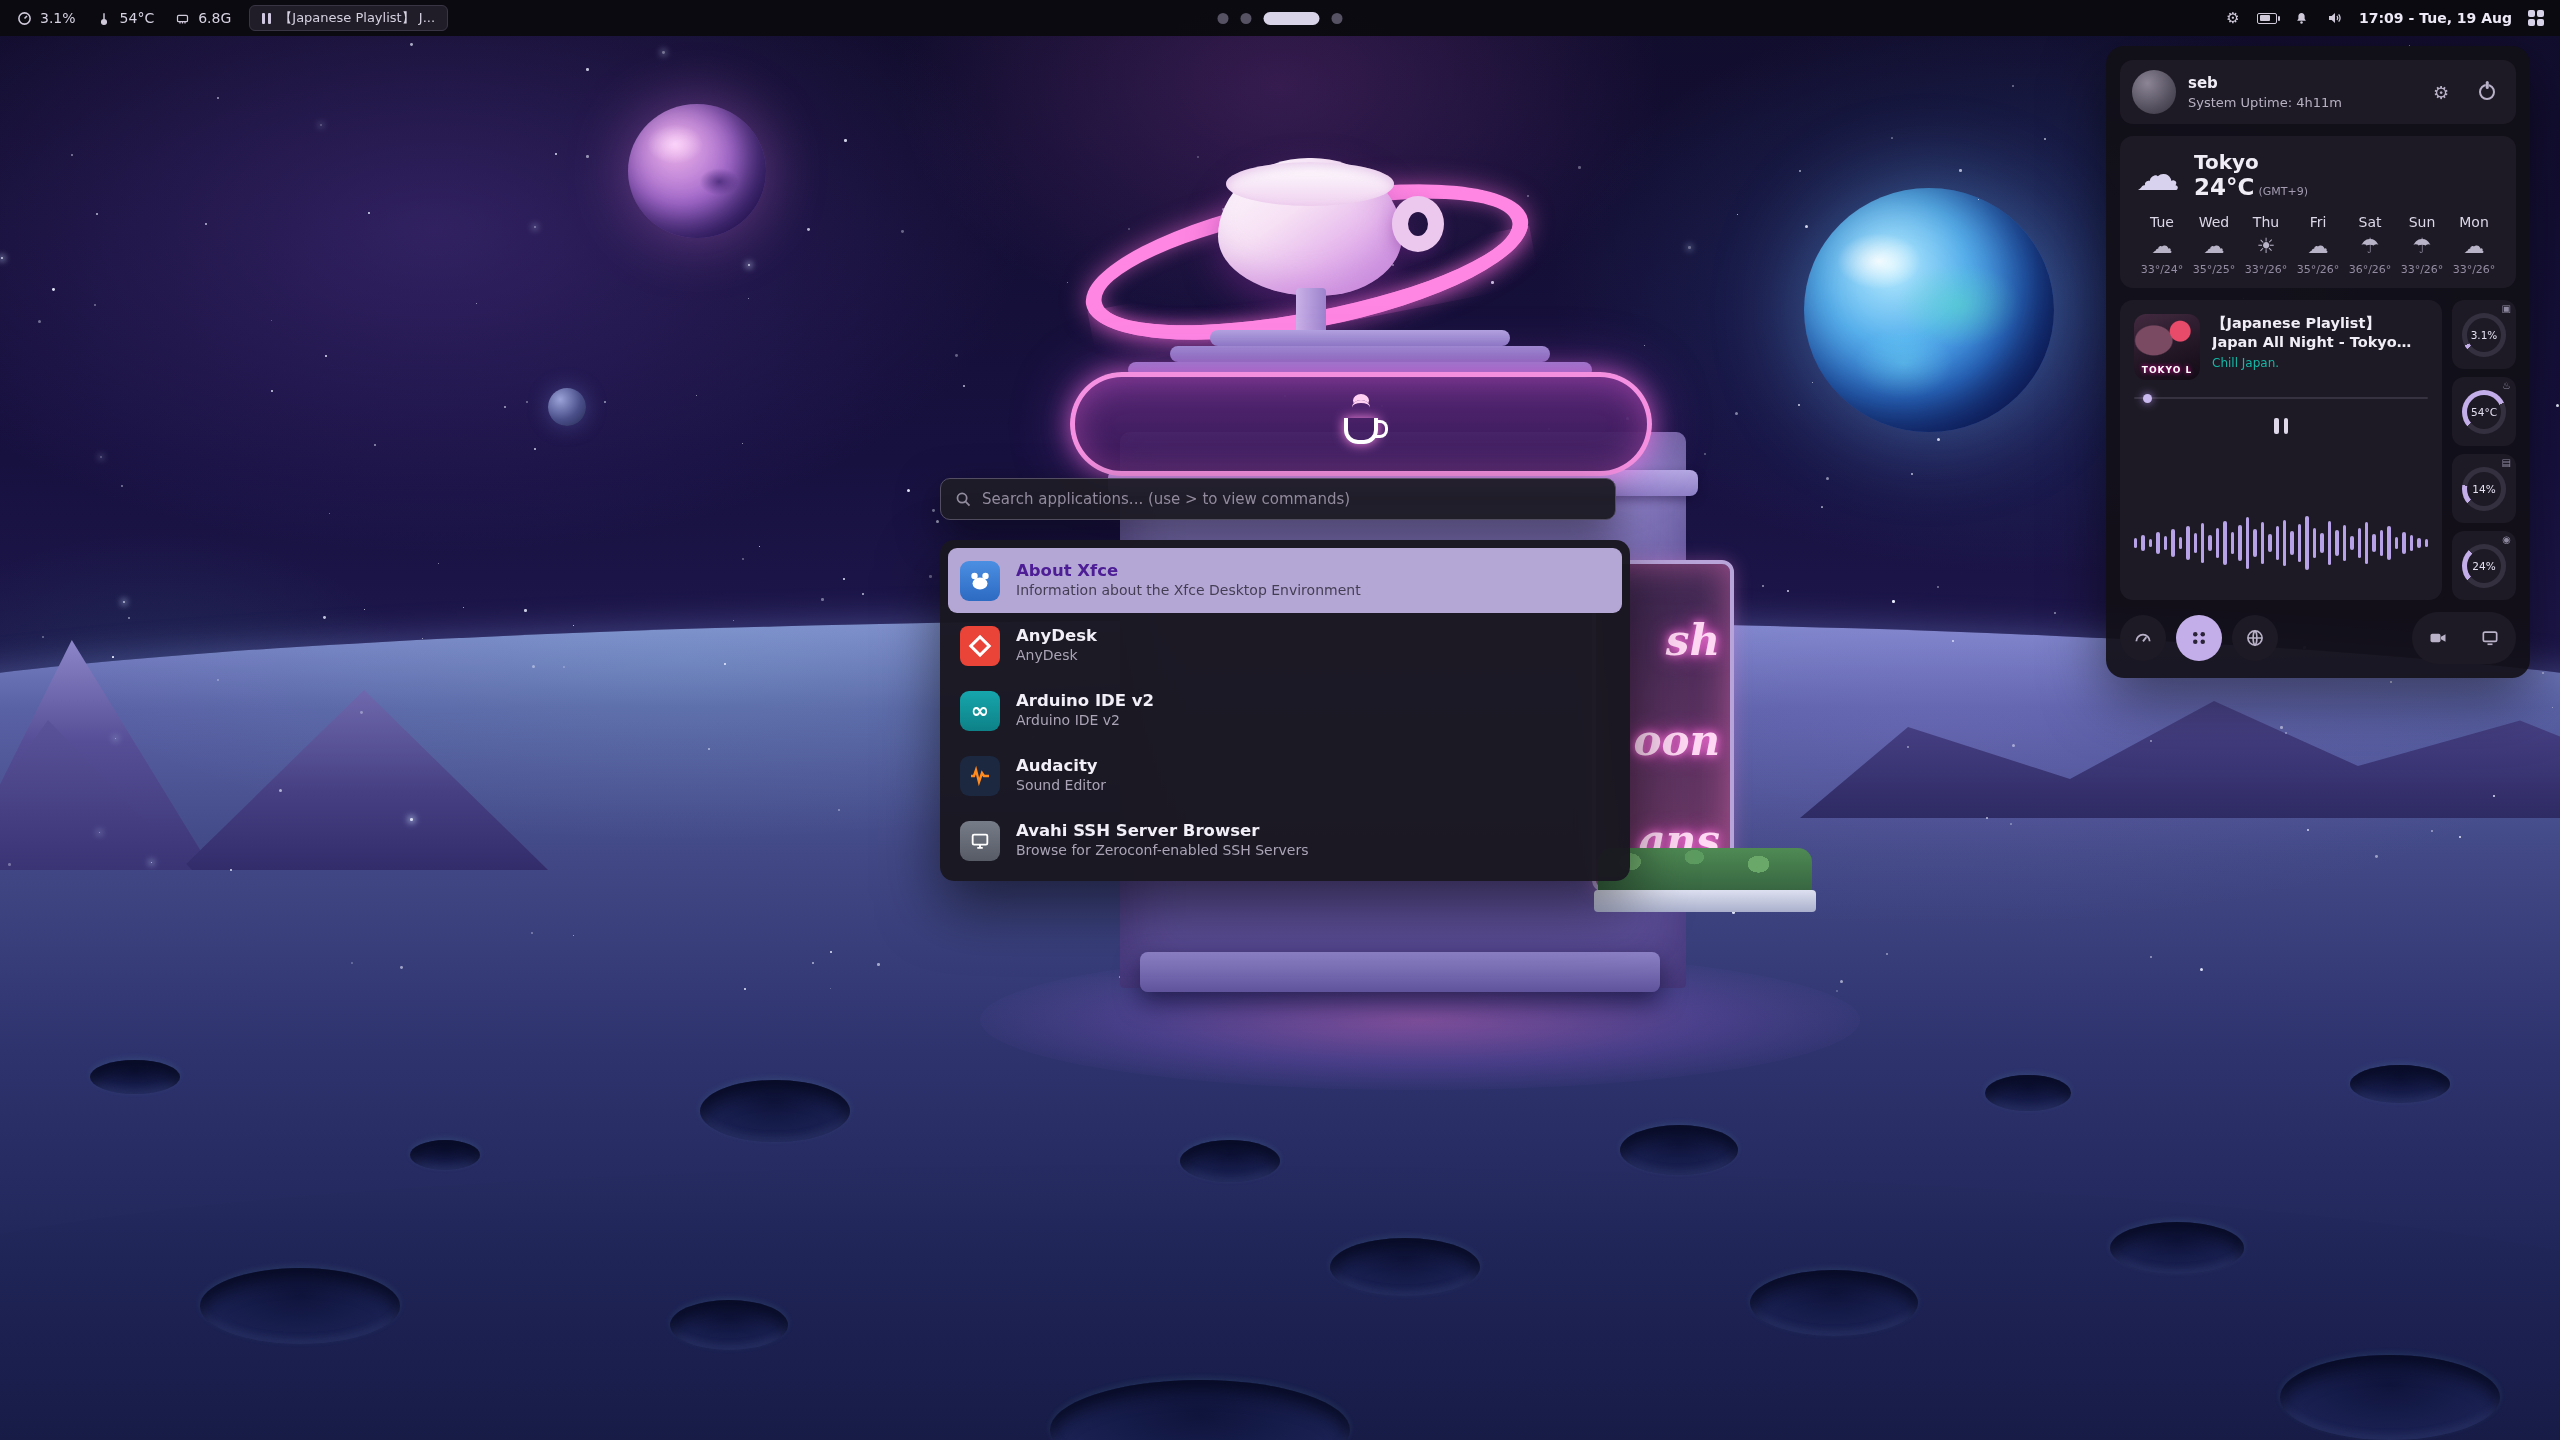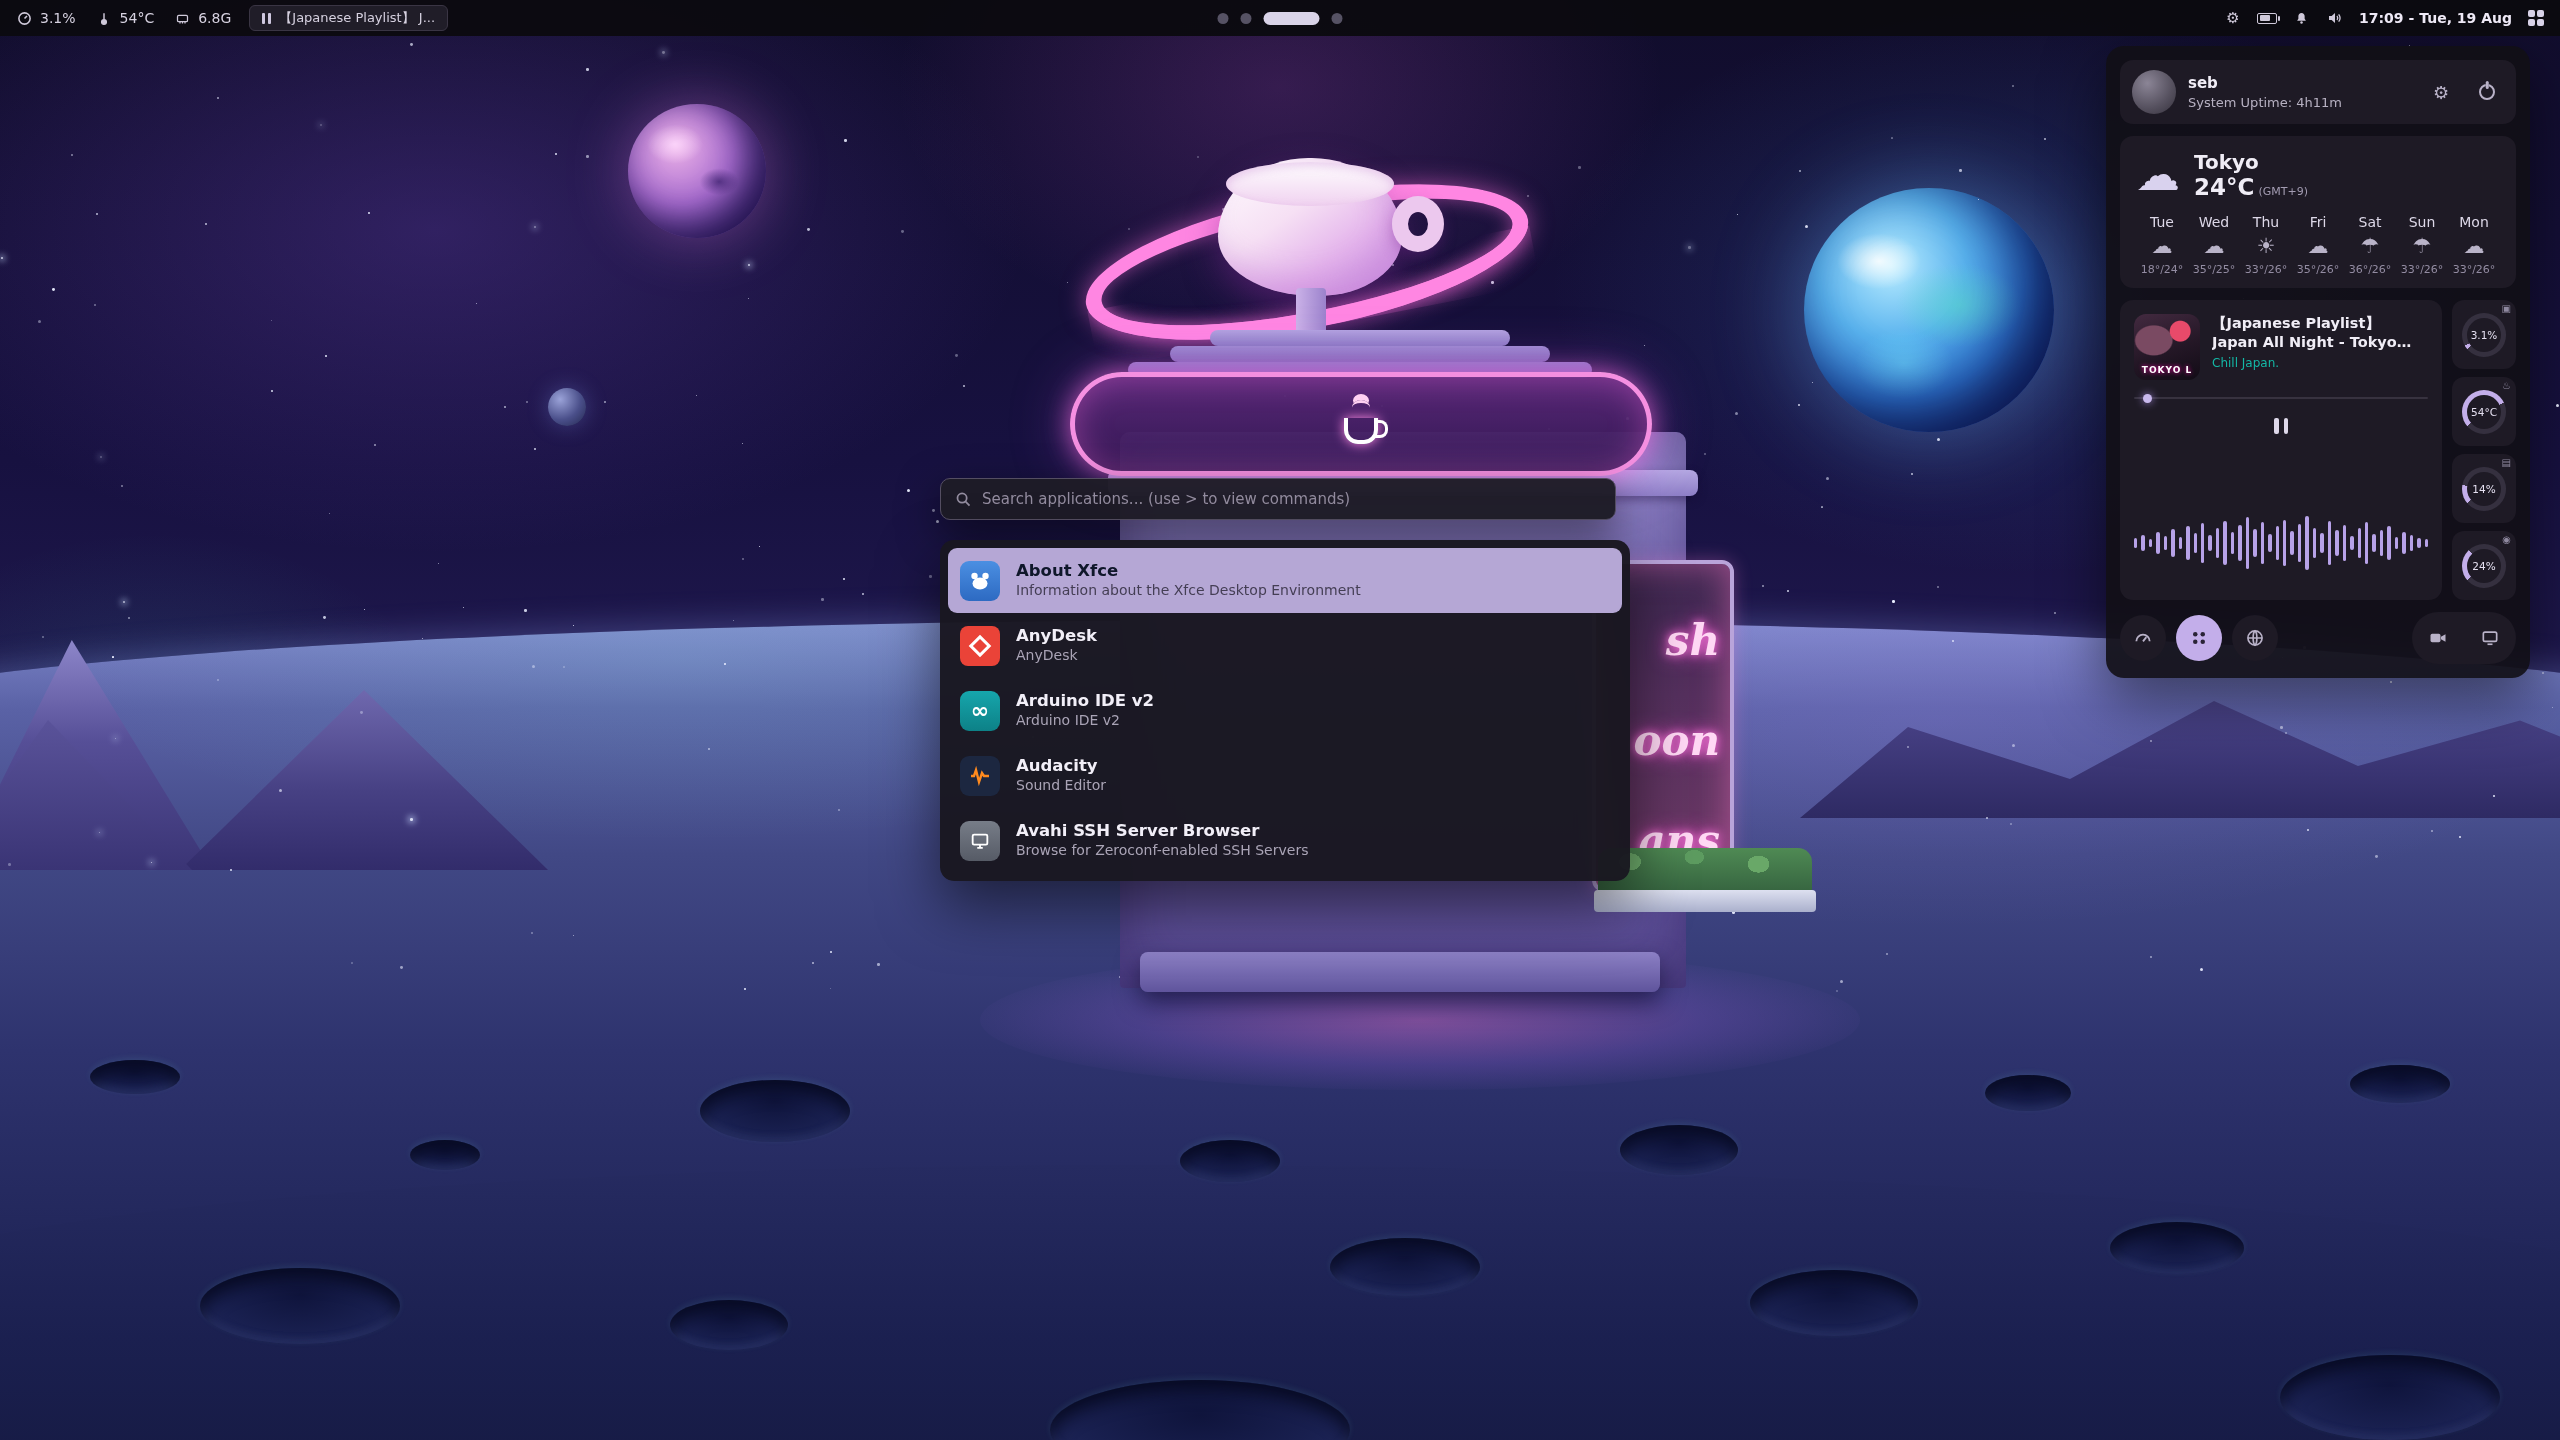--- a/index.html
+++ b/index.html
@@ -121,21 +121,21 @@
 #search input{flex:1;background:transparent;border:none;outline:none;color:#e4e0ee;font-size:15px;font-family:"DejaVu Sans",sans-serif}
 #search input::placeholder{color:#938c9f}
 #applist{position:absolute;left:940px;top:540px;width:690px;z-index:20;
  background:rgba(25,23,32,.97);border-radius:14px;padding:8px;box-shadow:0 24px 60px rgba(0,0,0,.55)}
 .app-row{display:flex;align-items:center;gap:16px;height:65px;border-radius:9px;padding:0 12px;cursor:pointer}
 .app-row.sel{background:#b5a7d5}
 .app-ic{width:40px;height:40px;border-radius:9px;flex:none;display:flex;align-items:center;justify-content:center;color:#fff;font-weight:bold}
 .app-txt{display:flex;flex-direction:column;gap:3px;min-width:0}
 .app-name{font-size:16.5px;font-weight:bold;color:#f2eff8;line-height:1.1}
 .app-desc{font-size:14px;color:#aaa4b6;line-height:1.1}
-.sel .app-name{color:#0f172a}
+.sel .app-name{color:#4c1d95}
 .sel .app-desc{color:#443e54}
 .ic-xfce{background:linear-gradient(180deg,#4b8fe2,#2d6ac2)}
 .ic-android{background:radial-gradient(circle at 35% 30%,#6ee8a4,#30c46e)}
 .ic-anydesk{background:#ea4338;border-radius:8px}
 .ic-anydesk i{width:16px;height:16px;border:3.5px solid #fff;transform:rotate(45deg);display:block}
 .ic-arduino{background:linear-gradient(180deg,#16a6ac,#0d8187);font-size:22px}
 .ic-audacity{background:#1c2740}
 .ic-avahi{background:linear-gradient(180deg,#777d88,#565b66)}
 
 
@@ -602,21 +602,21 @@
       <span id="wcloud">☁</span>
       <span>
         <div id="wcity">Tokyo</div>
         <div id="wtemp"><span>24°C</span><span id="wtz">(GMT+9)</span></div>
       </span>
     </div>
     <div id="forecast">
       <span class="fday">
           <span class="d">Tue</span>
           <span class="g">☁</span>
-          <span class="t">18°/24°</span>
+          <span class="t">33°/24°</span>
         </span>
       <span class="fday">
           <span class="d">Wed</span>
           <span class="g">☁</span>
           <span class="t">35°/25°</span>
         </span>
       <span class="fday">
           <span class="d">Thu</span>
           <span class="g">☀</span>
           <span class="t">33°/26°</span>

